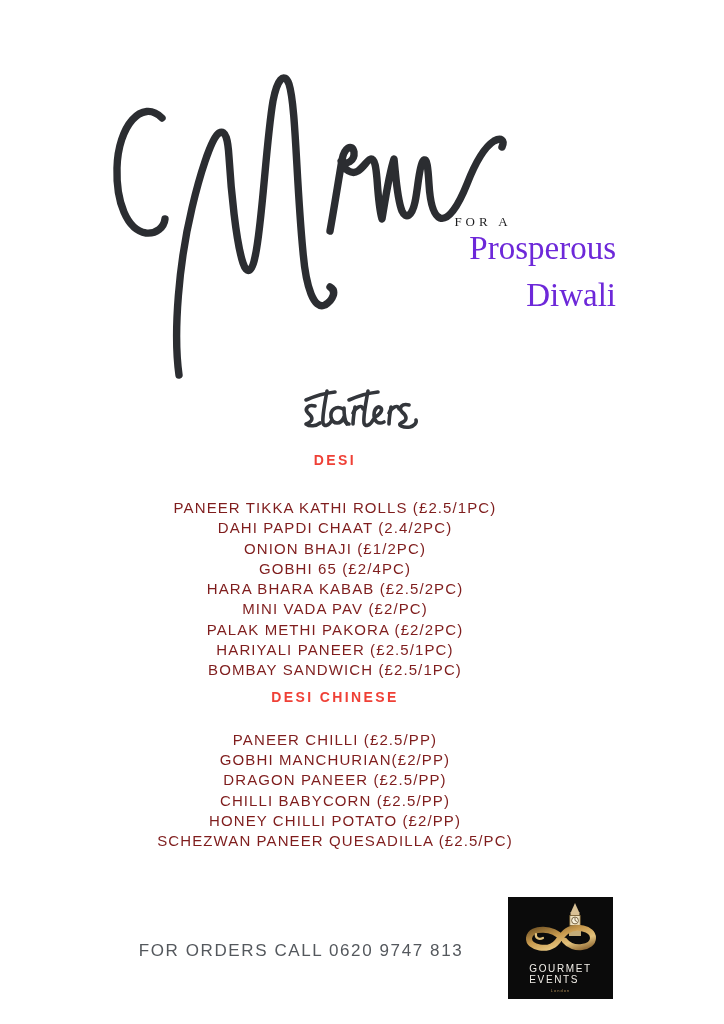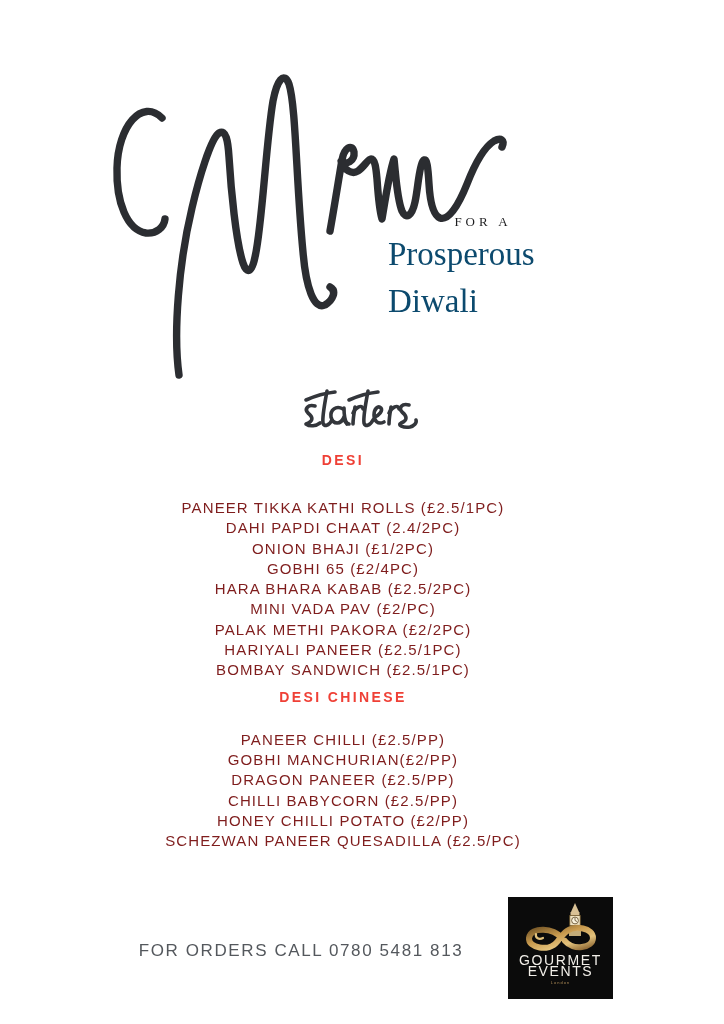--- a/index.html
+++ b/index.html
@@ -21,37 +21,37 @@
   }
   
   .eyebrow{
     position:absolute;left:423px;top:214px;width:120px;
     text-align:center;
     font-family:"Liberation Serif", serif;
     font-size:13px;letter-spacing:4px;
     color:#1e1e20;
   }
   .title-block{
-    position:absolute;left:388px;top:231px;width:228px;
-    text-align:left;
+    position:absolute;left:388px;top:225px;width:228px;
+    text-align:right;
     font-family:"Liberation Serif", serif;
     font-size:33px;line-height:47px;
-    color:#0c4a6e;
+    color:#6d28d9;
   }
   
   .starters-script{
     position:absolute;left:298px;top:383px;width:126px;height:54px;
   }
   .starters-script path{
     fill:none;stroke:#33363b;stroke-width:3.6;
     stroke-linecap:round;stroke-linejoin:round;
   }
   
   .menu-col{
-    position:absolute;left:16px;top:452px;width:654px;
+    position:absolute;left:8px;top:452px;width:654px;
     text-align:center;
   }
   .section-heading{
     font-size:14px;font-weight:700;letter-spacing:2.4px;
     color:#ef4036;
     line-height:16px;
     margin-bottom:30px;
   }
   .section-heading + .menu-item{margin-top:0;}
   .menu-item{
@@ -70,23 +70,23 @@
   }
   
   .logo{
     position:absolute;left:508px;top:897px;width:105px;height:102px;
     background:#0b0b0b;
     display:flex;flex-direction:column;align-items:center;
   }
   .logo-mark{width:78px;height:52px;margin-top:5px;}
   .logo-name{
     color:#f2efe9;
-    font-size:14px;line-height:11px;letter-spacing:1.6px;
-    text-align:center;
-    margin-top:1px;
+    font-size:10px;line-height:11px;letter-spacing:1.6px;
+    text-align:left;
+    margin-top:9px;
   }
   .logo-tagline{
     color:#b08d57;
     font-size:4px;letter-spacing:1px;
     margin-top:3px;
   }
 </style>
 </head>
 <body>
 
@@ -172,21 +172,21 @@
       <div class="menu-item">BOMBAY SANDWICH (£2.5/1PC)</div>
       <div class="section-heading second-heading">DESI CHINESE</div>
       <div class="menu-item">PANEER CHILLI (£2.5/PP)</div>
       <div class="menu-item">GOBHI MANCHURIAN(£2/PP)</div>
       <div class="menu-item">DRAGON PANEER (£2.5/PP)</div>
       <div class="menu-item">CHILLI BABYCORN (£2.5/PP)</div>
       <div class="menu-item">HONEY CHILLI POTATO (£2/PP)</div>
       <div class="menu-item">SCHEZWAN PANEER QUESADILLA (£2.5/PC)</div>
     </div>
 
-  <div class="orders-line">FOR ORDERS CALL 0780 5481 813</div>
+  <div class="orders-line">FOR ORDERS CALL 0620 9747 813</div>
 
   <div class="logo">
     <svg class="logo-mark" viewBox="0 0 78 52">
       <defs>
         <linearGradient id="goldGrad" x1="0" y1="0" x2="1" y2="1">
           <stop offset="0" stop-color="#6e5124"></stop>
           <stop offset="0.4" stop-color="#c89a4e"></stop>
           <stop offset="0.7" stop-color="#e3c27c"></stop>
           <stop offset="1" stop-color="#8a6430"></stop>
         </linearGradient>

